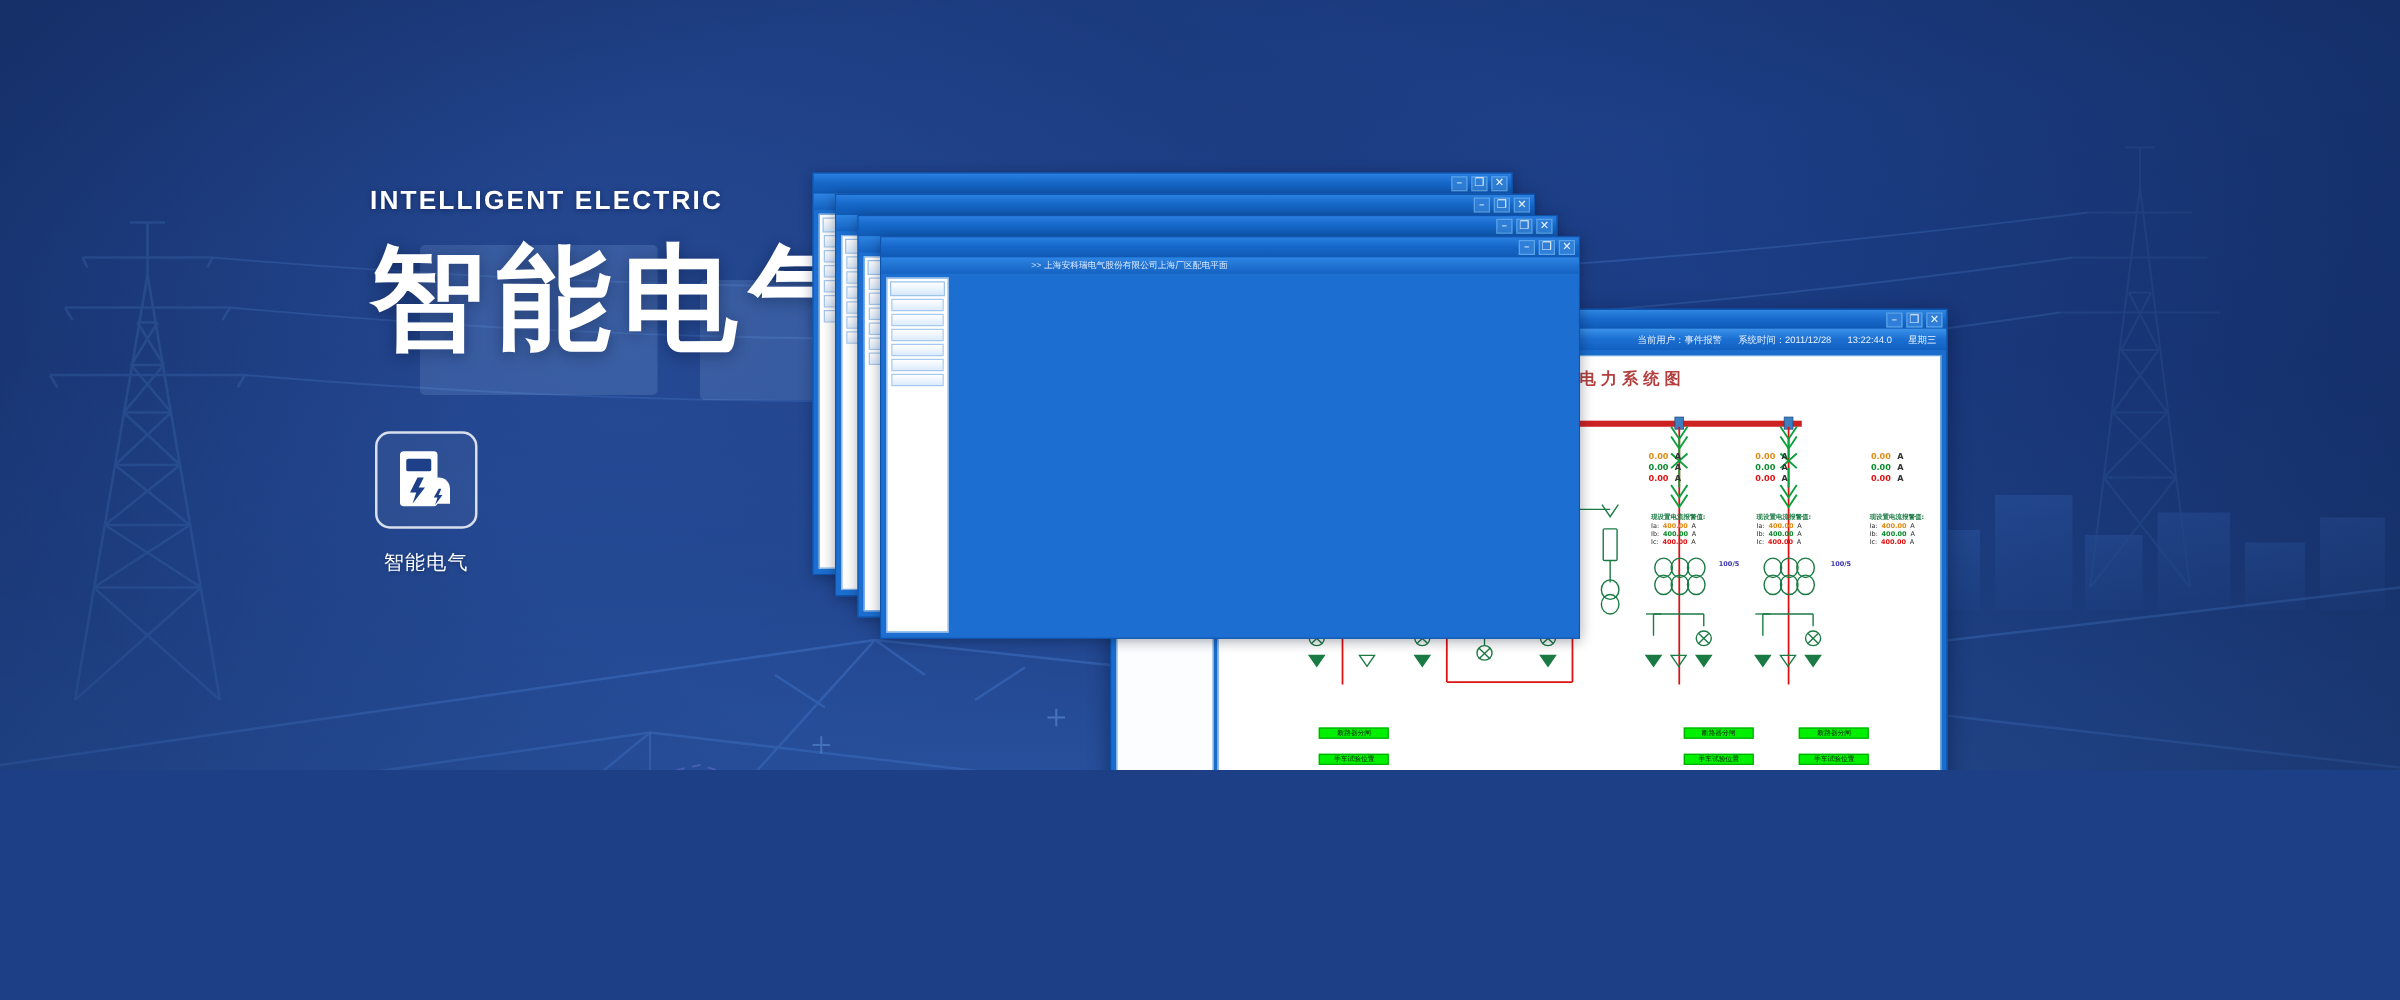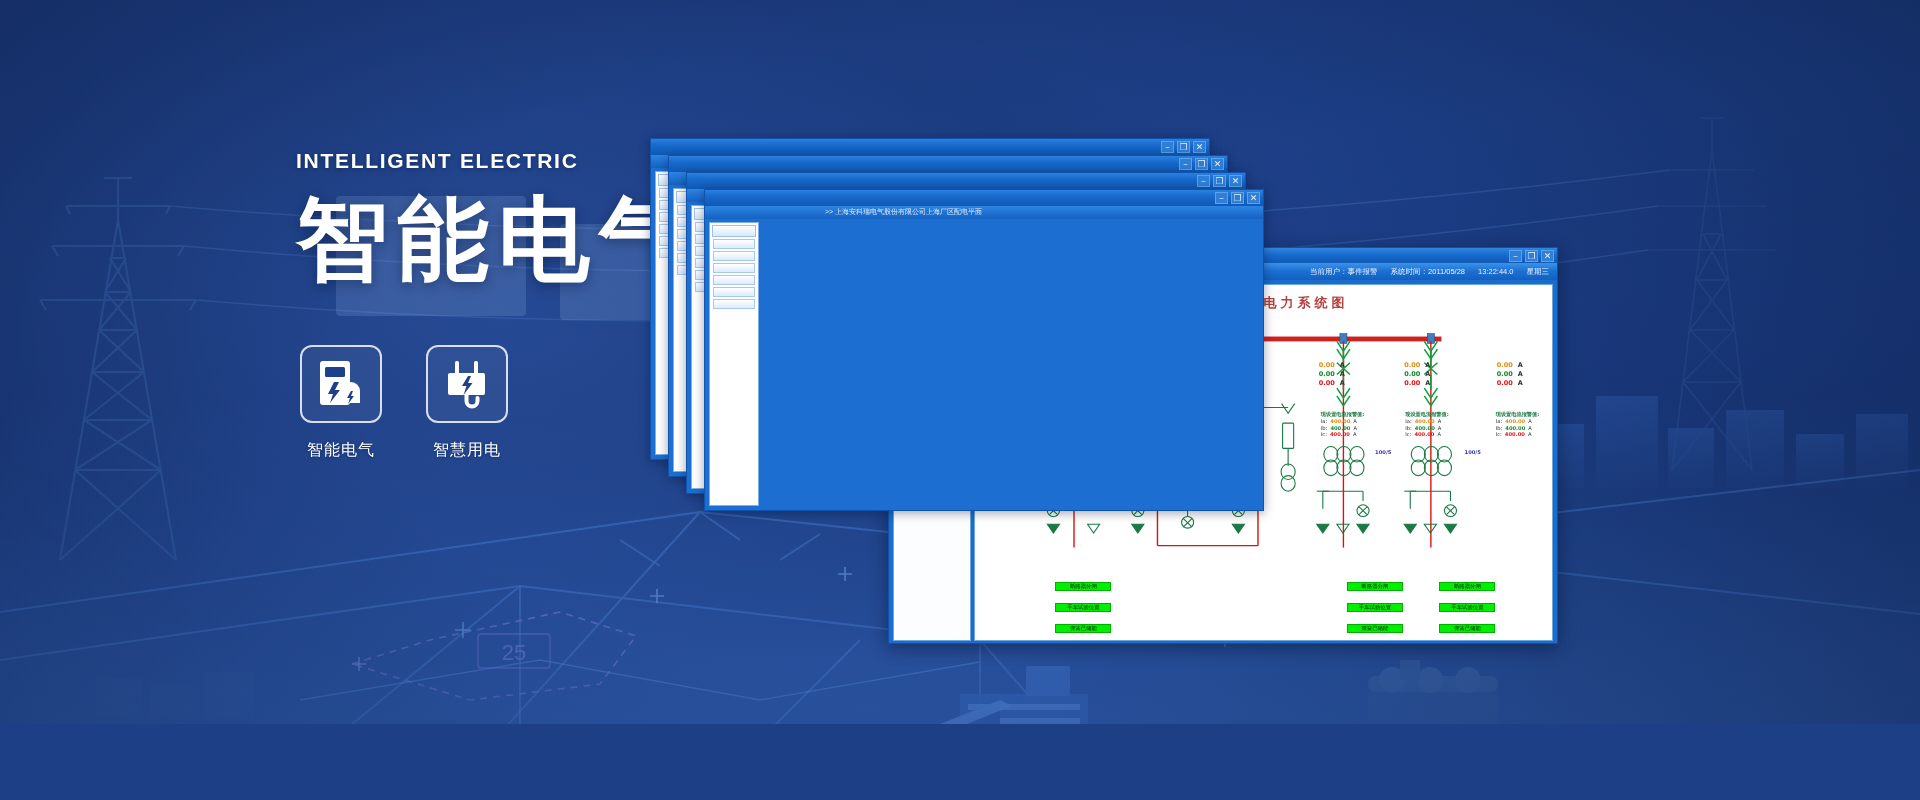--- a/index.html
+++ b/index.html
@@ -5,21 +5,21 @@
 <style>
   * { box-sizing: border-box; margin: 0; padding: 0; }
   html, body {
     width: 1920px; height: 800px;
     overflow: hidden;
     font-family: "Liberation Sans", "DejaVu Sans", sans-serif;
     background: #1d3f85;
   }
   .stage {
     position: relative;
-    width: 1920px; height: 724px;
+    width: 1920px; height: 616px;
     background:
       radial-gradient(ellipse 1100px 680px at 26% 44%, rgba(38,74,148,0.92) 0%, rgba(28,58,124,0.55) 52%, rgba(24,50,112,0.0) 78%),
       linear-gradient(175deg, #1b3a7e 0%, #1d4089 28%, #1b3c84 56%, #16336f 100%);
     overflow: hidden;
   }
 
   
   .bg-art { position: absolute; inset: 0; pointer-events: none; }
   .bg-art svg { position: absolute; inset: 0; width: 1920px; height: 800px; }
 
@@ -405,34 +405,20 @@
             <rect x="7" y="8" width="20" height="10" rx="1.5" fill="#1d4089"></rect>
             <path d="M16 23 L10 35 L15 35 L12 44 L22 31 L17 31 L21 23 Z" fill="#1d4089"></path>
             <path d="M24 32 a9 9 0 0 1 18 0 v12 h-18 Z" fill="#ffffff"></path>
             <path d="M33 32 l-4 7 h3 l-2 6 l6 -8 h-3 l2 -5 Z" fill="#1d4089"></path>
           </svg>
         </span>
       </div>
       <div class="feature-label">智能电气</div>
     </div>
 
-    <div class="feature">
-      <div class="feature-tile">
-        <span>
-          <svg width="48" height="50" viewBox="0 0 48 50" aria-hidden="true">
-            <rect x="12" y="2" width="4" height="13" rx="1.6" fill="#ffffff"></rect>
-            <rect x="31" y="2" width="4" height="13" rx="1.6" fill="#ffffff"></rect>
-            <rect x="5" y="14" width="37" height="22" rx="2" fill="#ffffff"></rect>
-            <path d="M25 17 l-6 10 h4.5 l-3 9 l9 -12 h-4.5 l3 -7 Z" fill="#1d4089"></path>
-            <path d="M23.5 36 v6 a5.5 5.5 0 1 0 11 0 v-3" fill="none" stroke="#ffffff" stroke-width="4" stroke-linecap="round"></path>
-          </svg>
-        </span>
-      </div>
-      <div class="feature-label">智慧用电</div>
-    </div>
 
   </div>
 
   <div class="windows">
     <div id="stack-host">
         <div class="win" style="left: 650px; top: 138px; width: 560px; height: 322px; z-index: 10;">
           <div class="win-titlebar">
             <div class="win-ctrls">
               <div class="win-btn">–</div>
               <div class="win-btn">❐</div>
@@ -532,21 +518,21 @@
           <div class="win-btn">–</div>
           <div class="win-btn">❐</div>
           <div class="win-btn">✕</div>
         </div>
       </div>
 
       <div class="front-toolbar">
         <div class="front-tb-left">&gt;&gt; 上海安科瑞电气股份有限公司上海厂区配电平面</div>
         <div class="front-tb-right">
           <span>当前用户：事件报警</span>
-          <span>系统时间：2011/05/28</span>
+          <span>系统时间：2011/12/28</span>
           <span>13:22:44.0</span>
           <span>星期三</span>
         </div>
       </div>
 
       <div class="front-content">
 
         <div class="nav-panel">
           <div class="nav-header">
             <span>

